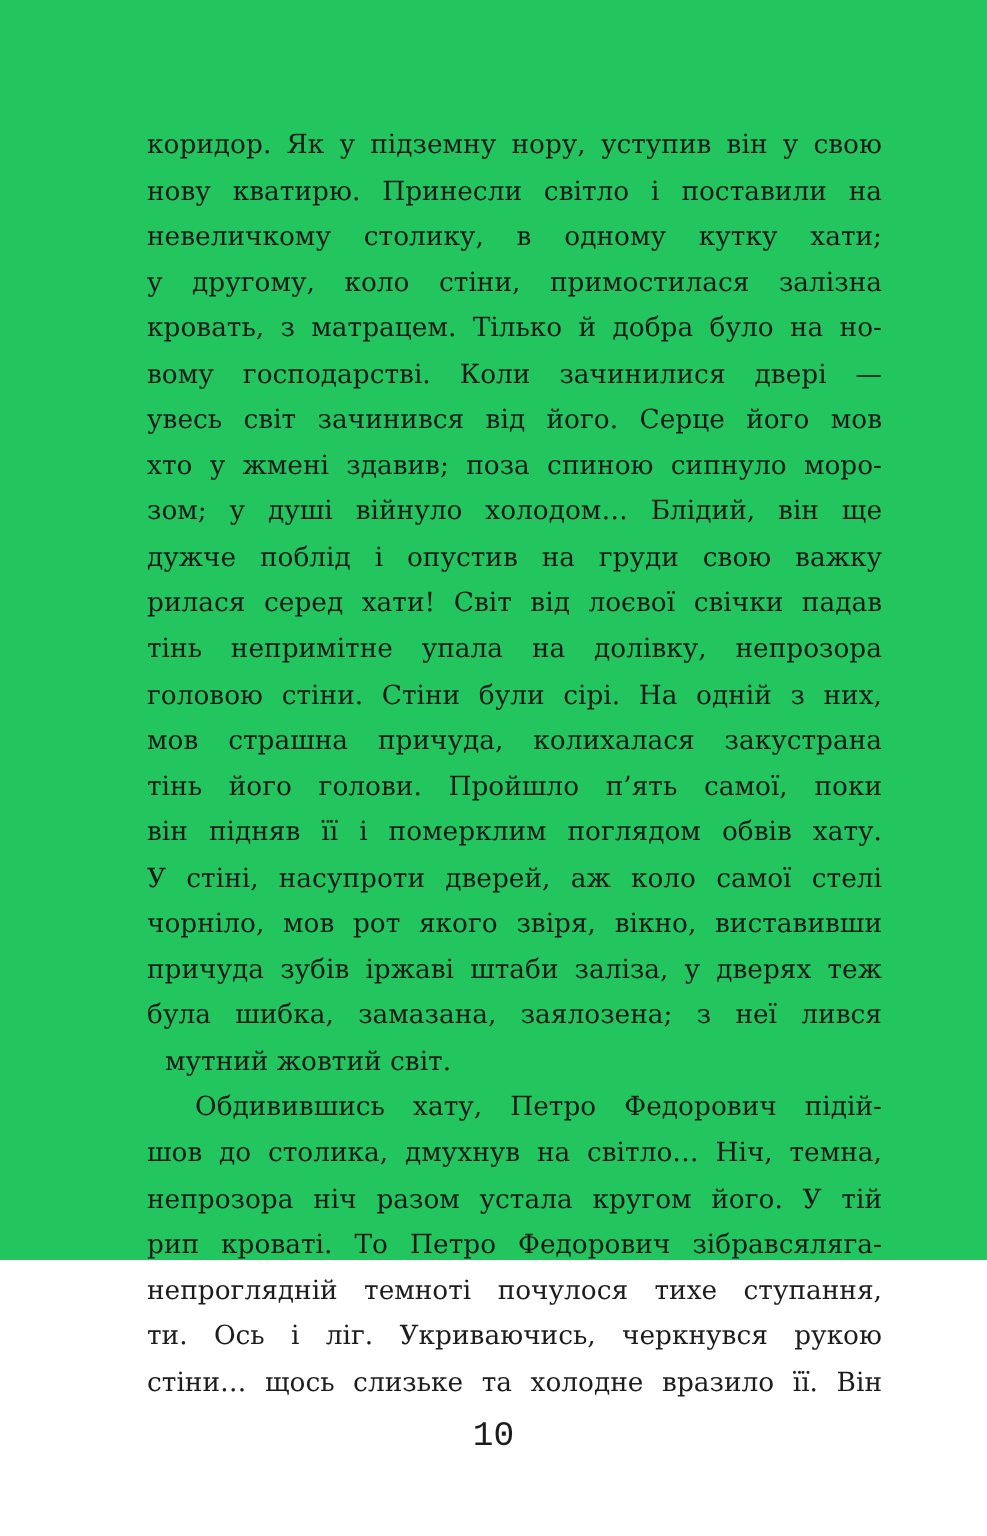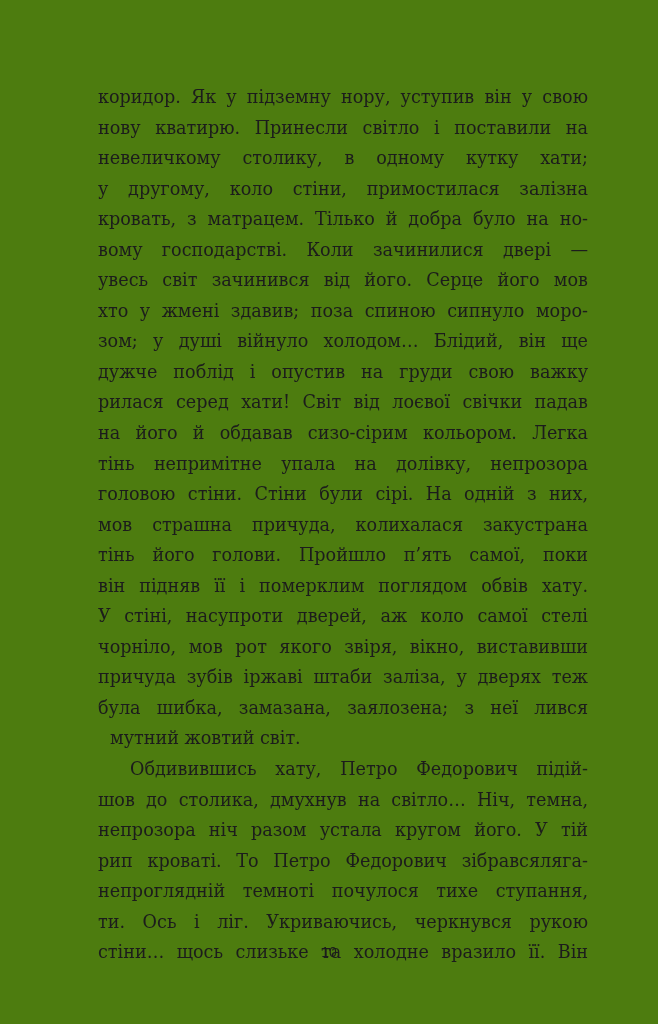--- a/index.html
+++ b/index.html
@@ -10,22 +10,22 @@
     body {
       width: 658px;
       height: 1024px;
       position: relative;
       overflow: hidden;
     }
     .page {
       position: absolute;
       left: 0; top: 0;
       width: 658px;
-      height: 1024px;
-      background: #4d7c0f;
+      height: 840px;
+      background: #22c55e;
     }
     .text-block {
       position: absolute;
       left: 98px;
       top: 82px;
       width: 490px;
       font-family: "DejaVu Serif", serif;
       font-size: 17.6px;
       line-height: 30.55px;
       color: #1c1c1c;
@@ -43,43 +43,42 @@
     }
     .line.indent {
       padding-left: 32px;
     }
     .page-number {
       position: absolute;
       left: 0;
       width: 658px;
       top: 944px;
       text-align: center;
-      font-family: Liberation Sans, sans-serif;
-      font-size: 14px;
+      font-family: Liberation Mono, monospace;
+      font-size: 23px;
       color: #1c1c1c;
     }
   </style>
 </head>
 <body>
 
 <div class="page">
   <div class="text-block">
 
     <span class="line">коридор. Як у підземну нору, уступив він у свою</span>
     <span class="line">нову кватирю. Принесли світло і поставили на</span>
     <span class="line">невеличкому столику, в одному кутку хати;</span>
     <span class="line">у другому, коло стіни, примостилася залізна</span>
     <span class="line">кровать, з матрацем. Тілько й добра було на но-</span>
     <span class="line">вому господарстві. Коли зачинилися двері —</span>
     <span class="line">увесь світ зачинився від його. Серце його мов</span>
     <span class="line">хто у жмені здавив; поза спиною сипнуло моро-</span>
     <span class="line">зом; у душі війнуло холодом… Блідий, він ще</span>
     <span class="line">дужче поблід і опустив на груди свою важку</span>
     <span class="line">рилася серед хати! Світ від лоєвої свічки падав</span>
-    <span class="line">на його й обдавав сизо-сірим кольором. Легка</span>
     <span class="line">тінь непримітне упала на долівку, непрозора</span>
     <span class="line">головою стіни. Стіни були сірі. На одній з них,</span>
     <span class="line">мов страшна причуда, колихалася закустрана</span>
     <span class="line">тінь його голови. Пройшло п’ять самої, поки</span>
     <span class="line">він підняв її і померклим поглядом обвів хату.</span>
     <span class="line">У стіні, насупроти дверей, аж коло самої стелі</span>
     <span class="line">чорніло, мов рот якого звіря, вікно, виставивши</span>
     <span class="line">причуда зубів іржаві штаби заліза, у дверях теж</span>
     <span class="line">була шибка, замазана, заялозена; з неї лився</span>
     <span class="line last">мутний жовтий світ.</span>

